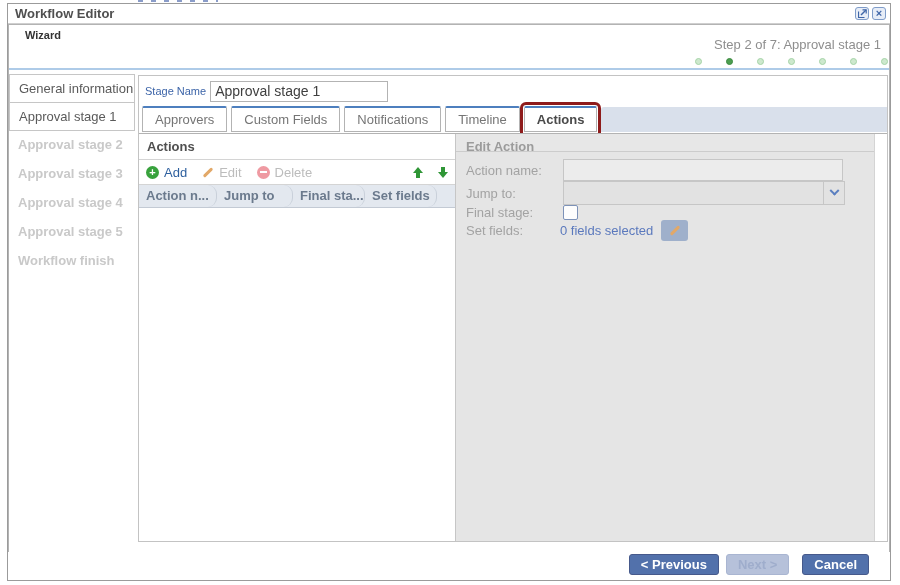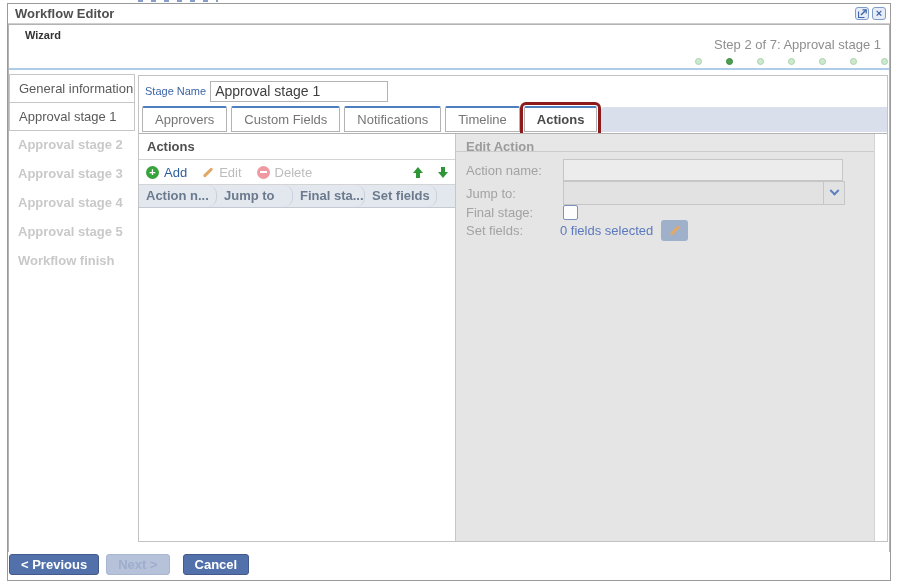--- a/index.html
+++ b/index.html
@@ -102,21 +102,21 @@
     transform:rotate(45deg) translate(-2px,-2px); }
   .checkbox { width:15px; height:15px; background:#fdfdfd; border:1px solid #7d92b8;
     border-radius:2px; cursor:pointer; }
   .fields-link { font-size:13px; color:#5b79bd; cursor:pointer; margin-left:-3px; }
   .pencil-btn { width:27px; height:21px; background:#9fb0cb; border-radius:3px; margin-left:8px;
     display:flex; align-items:center; justify-content:center; cursor:pointer; }
   .gutter { width:13px; background:#fff; border-left:1px solid #d4d4d4; }
 
   
   .footer { position:absolute; left:1px; right:1px; bottom:1px; height:29px; background:#fff;
-    display:flex; align-items:center; justify-content:flex-start; gap:7px; padding-right:20px; }
+    display:flex; align-items:center; justify-content:flex-end; gap:7px; padding-right:20px; }
   .btn { height:21px; min-width:58px; padding:0 11px; display:flex; align-items:center;
     justify-content:center; font-size:13px; font-weight:bold; color:#fff; background:#5271ab;
     border:1px solid #46598b; border-radius:3px; cursor:pointer;
     font-family:"Liberation Sans", sans-serif; }
   .btn.disabled { background:#b6c1da; color:#9fadcc; border-color:#a9b5d1; cursor:default; }
   .btn.cancel { margin-left:6px; }
 </style>
 </head>
 <body>
 

